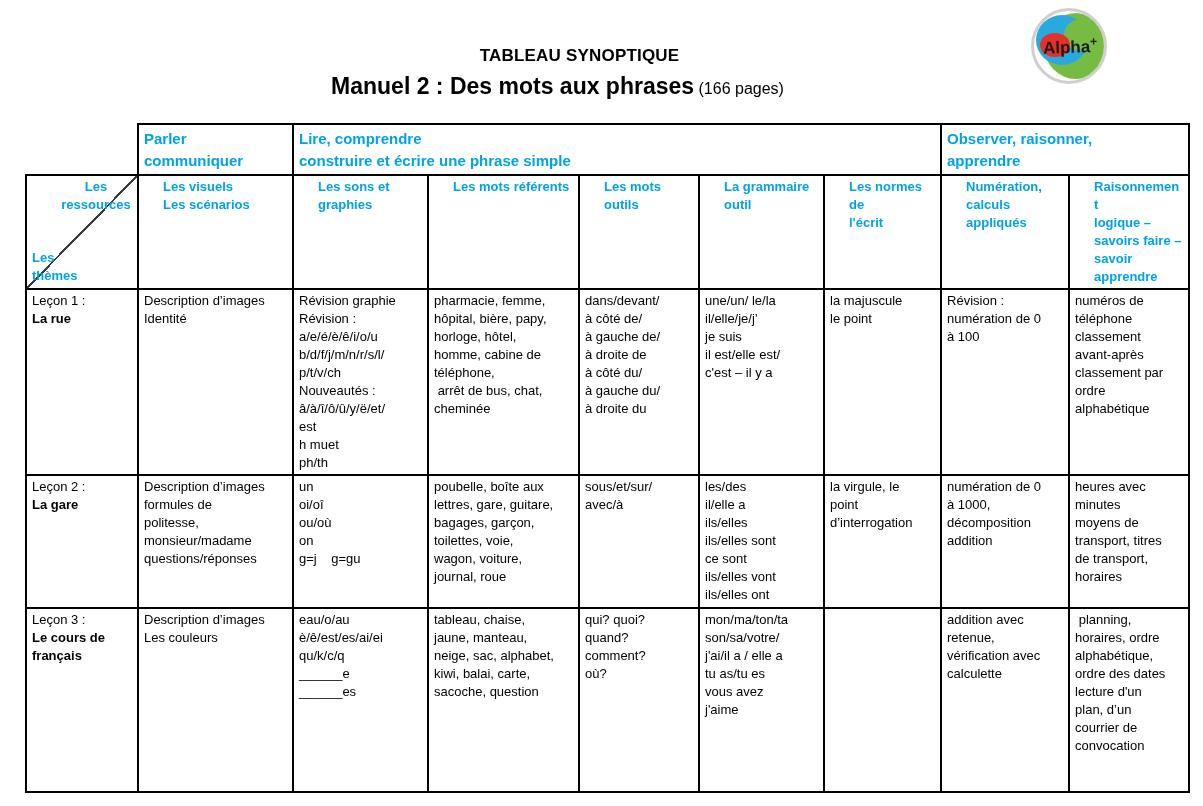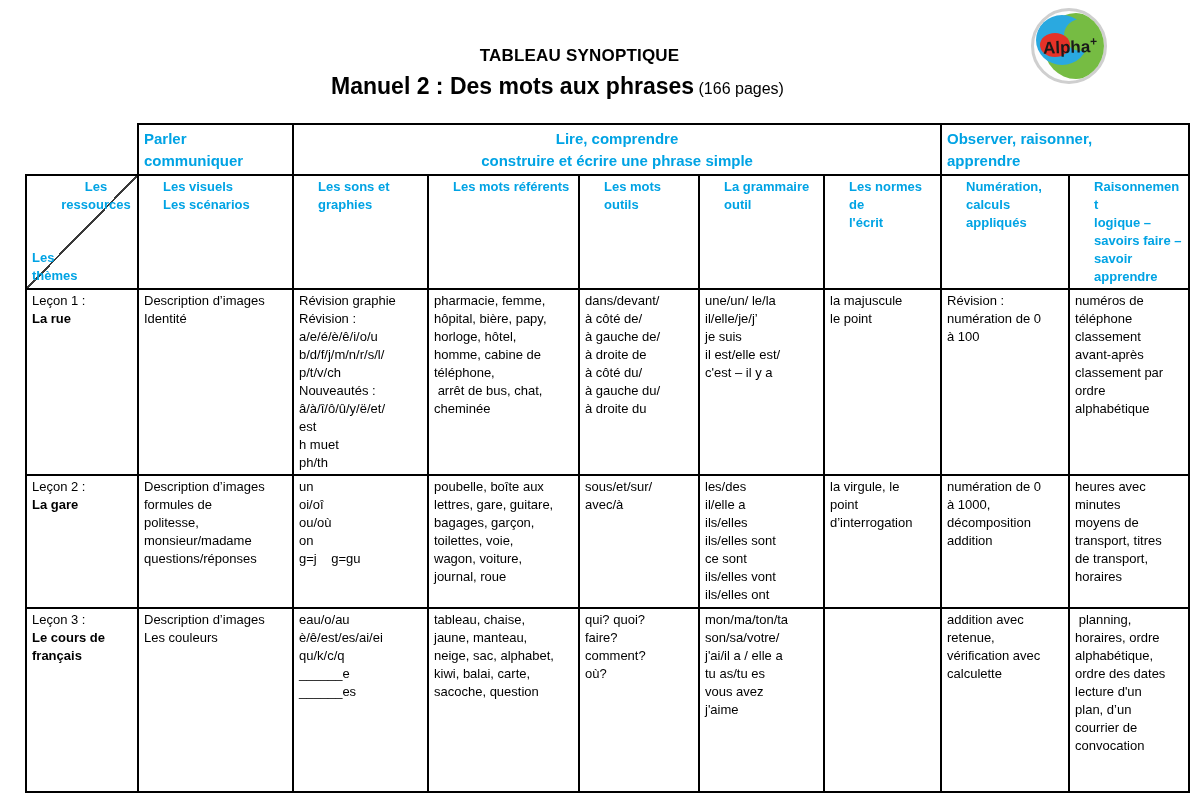--- a/index.html
+++ b/index.html
@@ -32,21 +32,21 @@
   
   table.synoptique {
     border-collapse:collapse; table-layout:fixed;
     margin:23px 0 0 25px; width:1163px;
   }
   td { border:2px solid #000; vertical-align:top; padding:2px 5px;
        font-size:13px; line-height:18px; white-space:pre-wrap;
        overflow:hidden; word-wrap:break-word; }
   td.no-border { border:none; }
   td.group { font-size:15px; font-weight:bold; line-height:22px; color:#00a3e4; padding-top:3px; }
-  td.group.centered { text-align:center; }
+  td.group.centered { text-align:left; }
   td.sub { font-weight:bold; color:#00a3e4;padding-left:24px; }
   tr.group-row { height:48px; }
   tr.sub-row { height:96px; }
   tr.row-1 { height:152px; }
   tr.row-2 { height:133px;margin-top:35px; }
   tr.row-3 { height:184px; }
   
   td.corner { position:relative; padding:0;
     background:linear-gradient(to bottom right,
       transparent calc(50% - 1px), #3a3a3a calc(50% - 1px),
@@ -227,21 +227,21 @@
 è/ê/est/es/ai/ei
 qu/k/c/q
 ______e
 ______es</td>
     <td>tableau, chaise,
 jaune, manteau,
 neige, sac, alphabet,
 kiwi, balai, carte,
 sacoche, question</td>
     <td>qui? quoi?
-faire?
+quand?
 comment?
 où?</td>
     <td>mon/ma/ton/ta
 son/sa/votre/
 j'ai/il a / elle a
 tu as/tu es
 vous avez
 j'aime</td>
     <td></td>
     <td>addition avec

